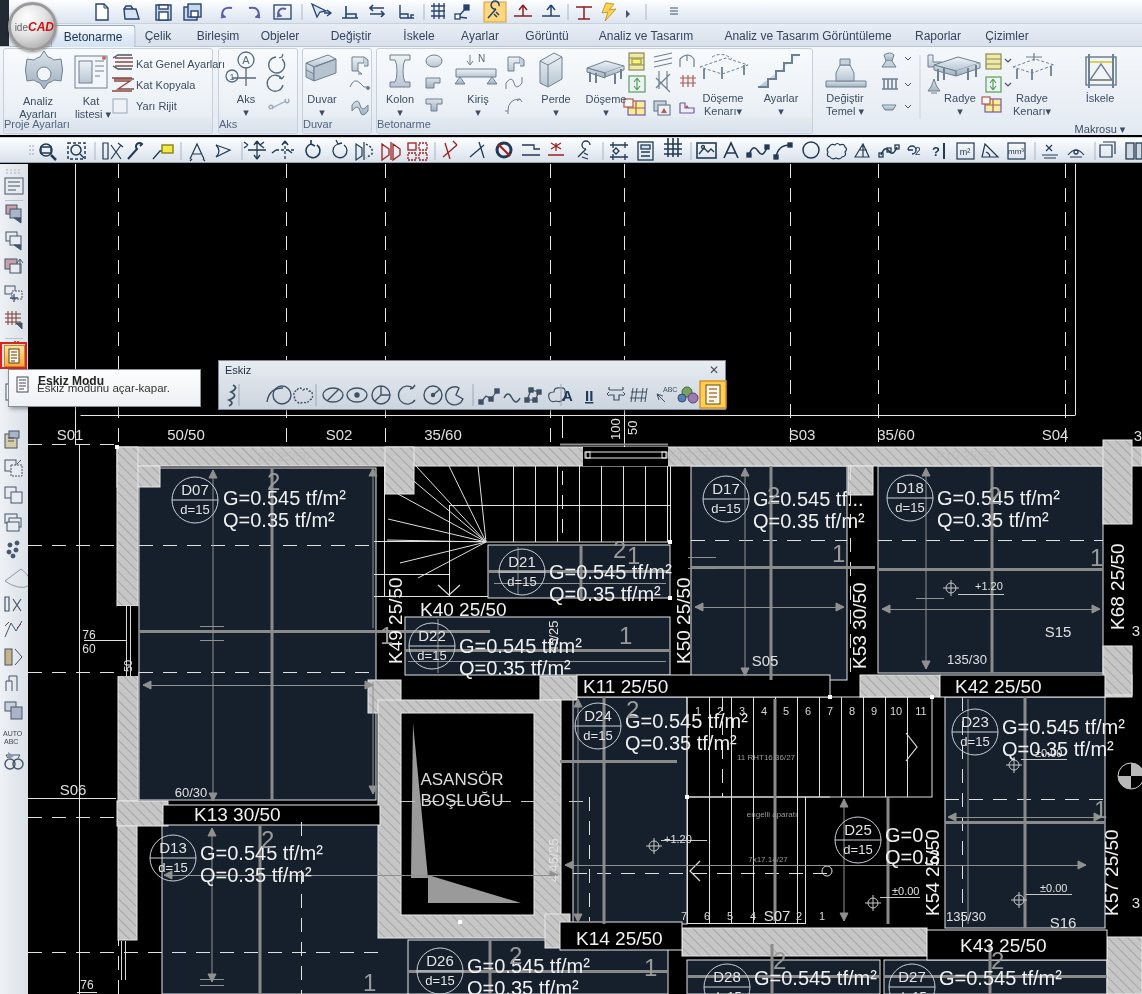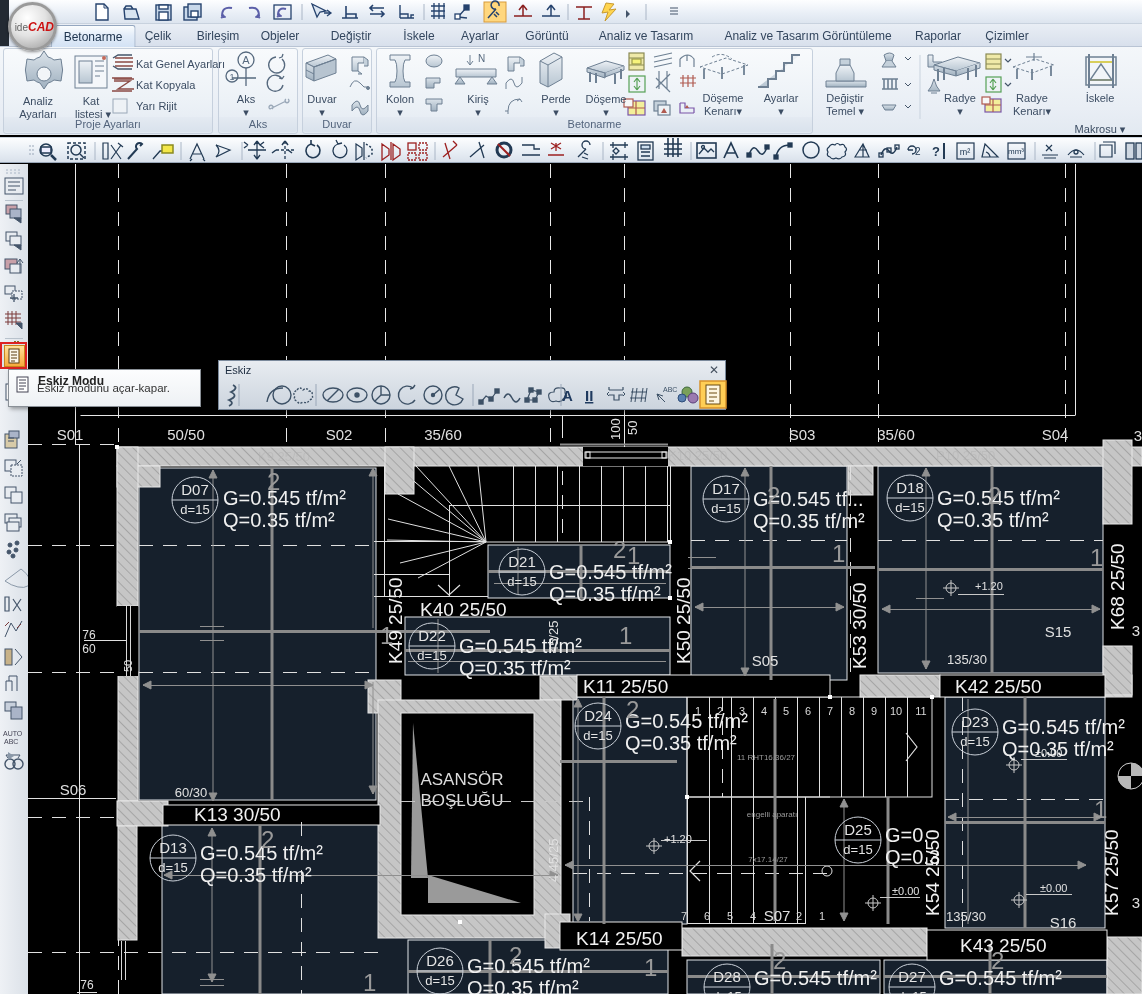--- a/index.html
+++ b/index.html
@@ -5,21 +5,21 @@
 #titlebar{position:absolute;left:0;top:0;width:1142px;height:24px;background:linear-gradient(#fdfeff,#e8eef6 60%,#dde5ef);border-bottom:1px solid #c8d2de}
 #logo{position:absolute;left:8px;top:2px;width:49px;height:49px;border-radius:50%;background:radial-gradient(circle at 38% 30%,#ffffff,#e2e2e2 45%,#b8b8b8 75%,#8f8f8f);border:3px solid #9a9a9a;z-index:30;box-shadow:0 1px 3px rgba(0,0,0,.45)}
 #logo .t{position:absolute;left:0px;top:15px;width:43px;text-align:right;font-size:10px;color:#666;letter-spacing:0}
 #logo .t b{color:#cc1111;font-style:italic;font-size:12px;letter-spacing:0}
 #corner{position:absolute;left:0;top:0;width:9px;height:46px;background:#232a33;z-index:1}
 #tabs{position:absolute;left:0;top:24px;width:1142px;height:23px;background:linear-gradient(#e9eef5,#d8e0ec);border-bottom:1px solid #b9c4d4}
 .tab{position:absolute;top:1px;height:22px;line-height:22px;font-size:12px;color:#33465e;text-align:center;transform:translateX(-50%)}
 .tab.sel{background:linear-gradient(#fbfdfe,#e3edf9 45%,#d3e2f4);border:1px solid #94a7c0;border-bottom:none;border-radius:3px 3px 0 0;color:#20364f;padding:0 12px}
 #ribbon{position:absolute;left:0;top:47px;width:1142px;height:88px;background:linear-gradient(#f4f7fa,#e9eef5 70%,#e2e9f1)}
 .grp{position:absolute;top:1px;height:86px;border:1px solid #c6d0dd;border-radius:3px;background:linear-gradient(#f8fafc,#edf2f7 60%,#e3eaf2)}
-.gcap{position:absolute;left:0;bottom:1px;width:100%;text-align:center;font-size:11px;color:#53647c;background:linear-gradient(#e4eaf2,#d9e2ec);height:15px;line-height:15px;border-radius:0 0 3px 3px}
+.gcap{position:absolute;left:0;bottom:1px;width:100%;font-size:11px;color:#53647c;background:linear-gradient(#e4eaf2,#d9e2ec);height:15px;line-height:15px;border-radius:0 0 3px 3px}
 .glab{position:absolute;font-size:11px;color:#3c4d63;text-align:left;transform:translateX(-50%);white-space:nowrap}
 #toolbar{position:absolute;left:0;top:137px;width:1142px;height:26px;background:linear-gradient(#fcfdfe,#e7edf4 60%,#d9e1eb);border-top:1px solid #cdd6e0;border-bottom:1px solid #9aa7b8}
 #sidebar{position:absolute;left:0;top:164px;width:28px;height:830px;background:linear-gradient(90deg,#eef1f5,#dbe1e8)}
 #canvas{position:absolute;left:28px;top:164px;width:1114px;height:830px;background:#000}
 #eskiz{position:absolute;left:218px;top:360px;width:508px;height:50px;background:linear-gradient(#e8ecf1,#ccd4de);border:1px solid #7b8a9c;box-shadow:1px 2px 4px rgba(0,0,0,.45);z-index:40}
 #eskiz .et{position:absolute;left:6px;top:3px;font-size:11px;font-weight:normal;color:#1e2d40}
 #eskiz .ex{position:absolute;right:6px;top:2px;font-size:12px;color:#44505e}
 #tooltip{position:absolute;left:8px;top:369px;width:193px;height:38px;background:linear-gradient(#fcfdfe,#eef1f4);border:1px solid #8a9097;box-shadow:2px 2px 4px rgba(0,0,0,.35);z-index:50}
 #tooltip .tt1{position:absolute;left:29px;top:4px;font-size:12px;font-weight:bold;color:#222}
 #tooltip .tt2{position:absolute;left:28px;top:12px;font-size:11.5px;color:#333;white-space:nowrap}

